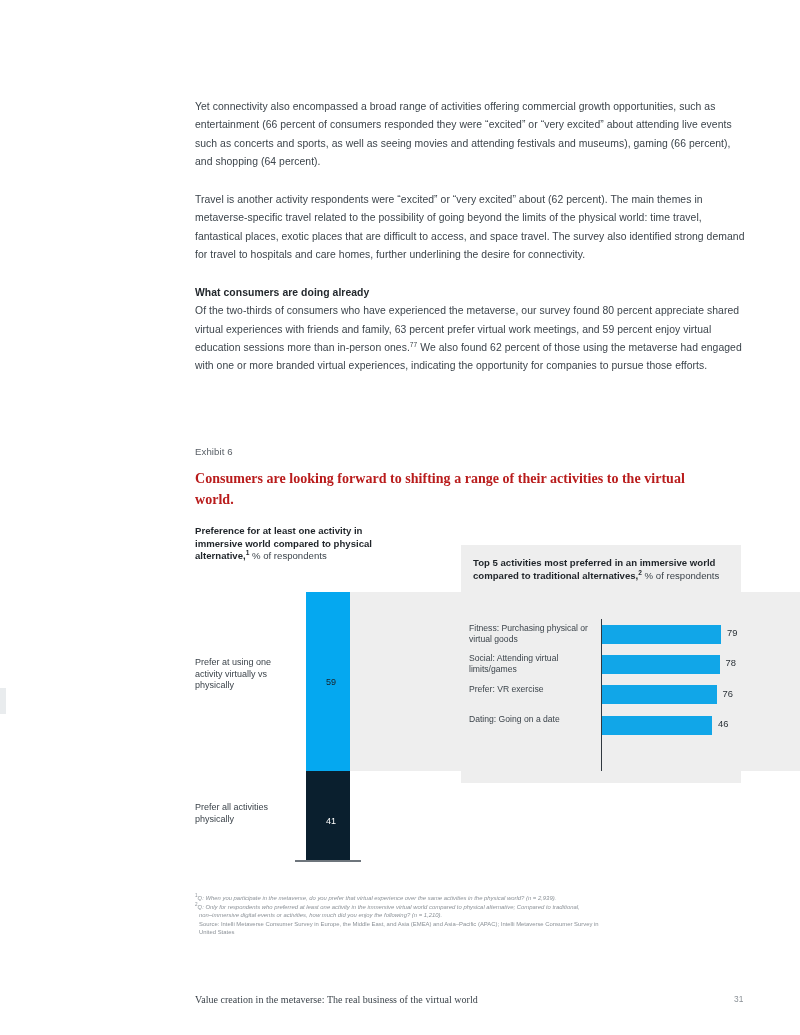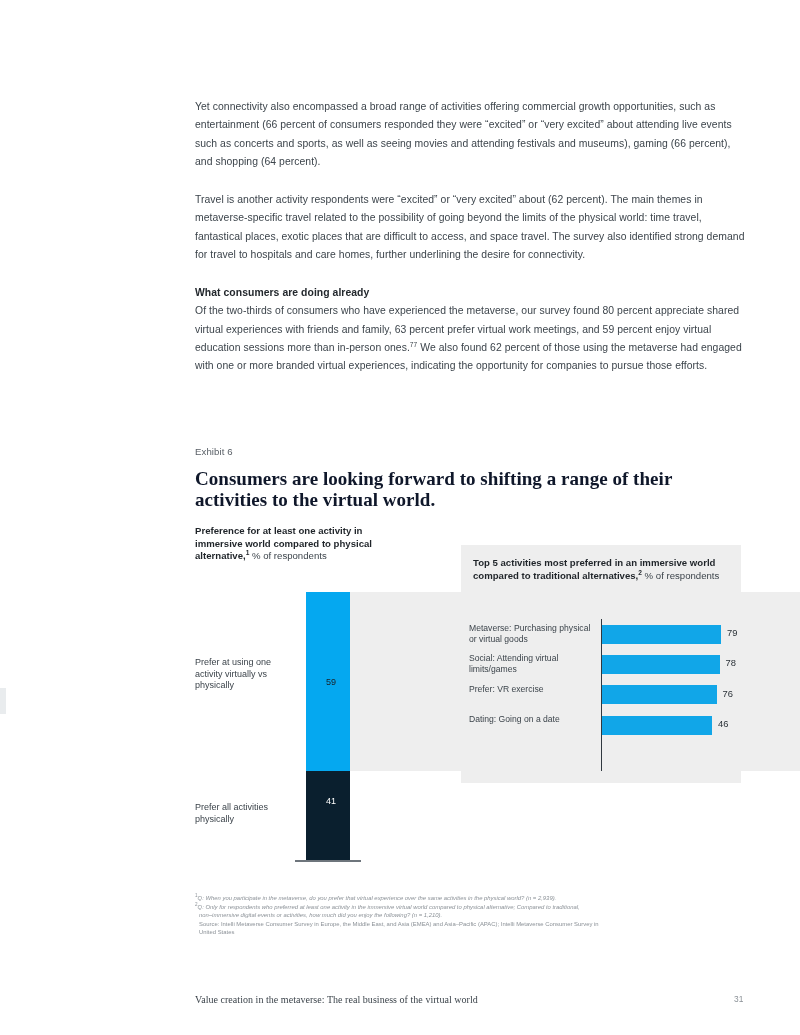--- a/index.html
+++ b/index.html
@@ -69,24 +69,24 @@
     font-size: 9.6px;
     color: #5a6067;
     letter-spacing: 0.01em;
   }
   .exhibit-title {
     position: absolute;
     left: 195px;
     top: 468px;
     width: 530px;
     font-family: "Liberation Serif", serif;
-    font-size: 19px;
+    font-size: 14px;
     line-height: 21px;
     font-weight: 700;
-    color: #0f172a;
+    color: #b91c1c;
     letter-spacing: 0.002em;
   }
 
   
   .left-head {
     position: absolute;
     left: 195px;
     top: 525px;
     width: 215px;
     font-size: 9.6px;
@@ -284,33 +284,33 @@
   <div class="stack-wrap">
     <div class="grayband"></div>
 
     <div class="cat-label a">Prefer at using one activity virtually vs physically</div>
     <div class="cat-label b">Prefer all activities physically</div>
 
     <div class="col-seg top"></div>
     <div class="col-value" style="left:111px; top:85px;">59</div>
 
     <div class="col-seg bottom"></div>
-    <div class="col-value light" style="left:111px; top:204px;">41</div>
+    <div class="col-value light" style="left:111px; top:224px;">41</div>
 
     <div class="baseline"></div>
   </div>
 
   <div class="panel">
     <div class="panel-head"><span>Top 5 activities most preferred in an immersive world compared to traditional alternatives,</span><sup class="fn">2</sup><span class="light"> % of respondents</span></div>
 
     <div class="hbars">
       <div class="axis-line"></div>
 
       <div class="hrow" style="top:0px;">
-        <div class="hrow-label">Metaverse: Purchasing physical or virtual goods</div>
+        <div class="hrow-label">Fitness: Purchasing physical or virtual goods</div>
         <div class="hrow-bar" style="width:119px;"></div>
         <div class="hrow-val" style="left:258px;">79</div>
       </div>
 
       <div class="hrow" style="top:30.4px;">
         <div class="hrow-label">Social: Attending virtual limits/games</div>
         <div class="hrow-bar" style="width:117.5px;"></div>
         <div class="hrow-val" style="left:256.5px;">78</div>
       </div>
 

